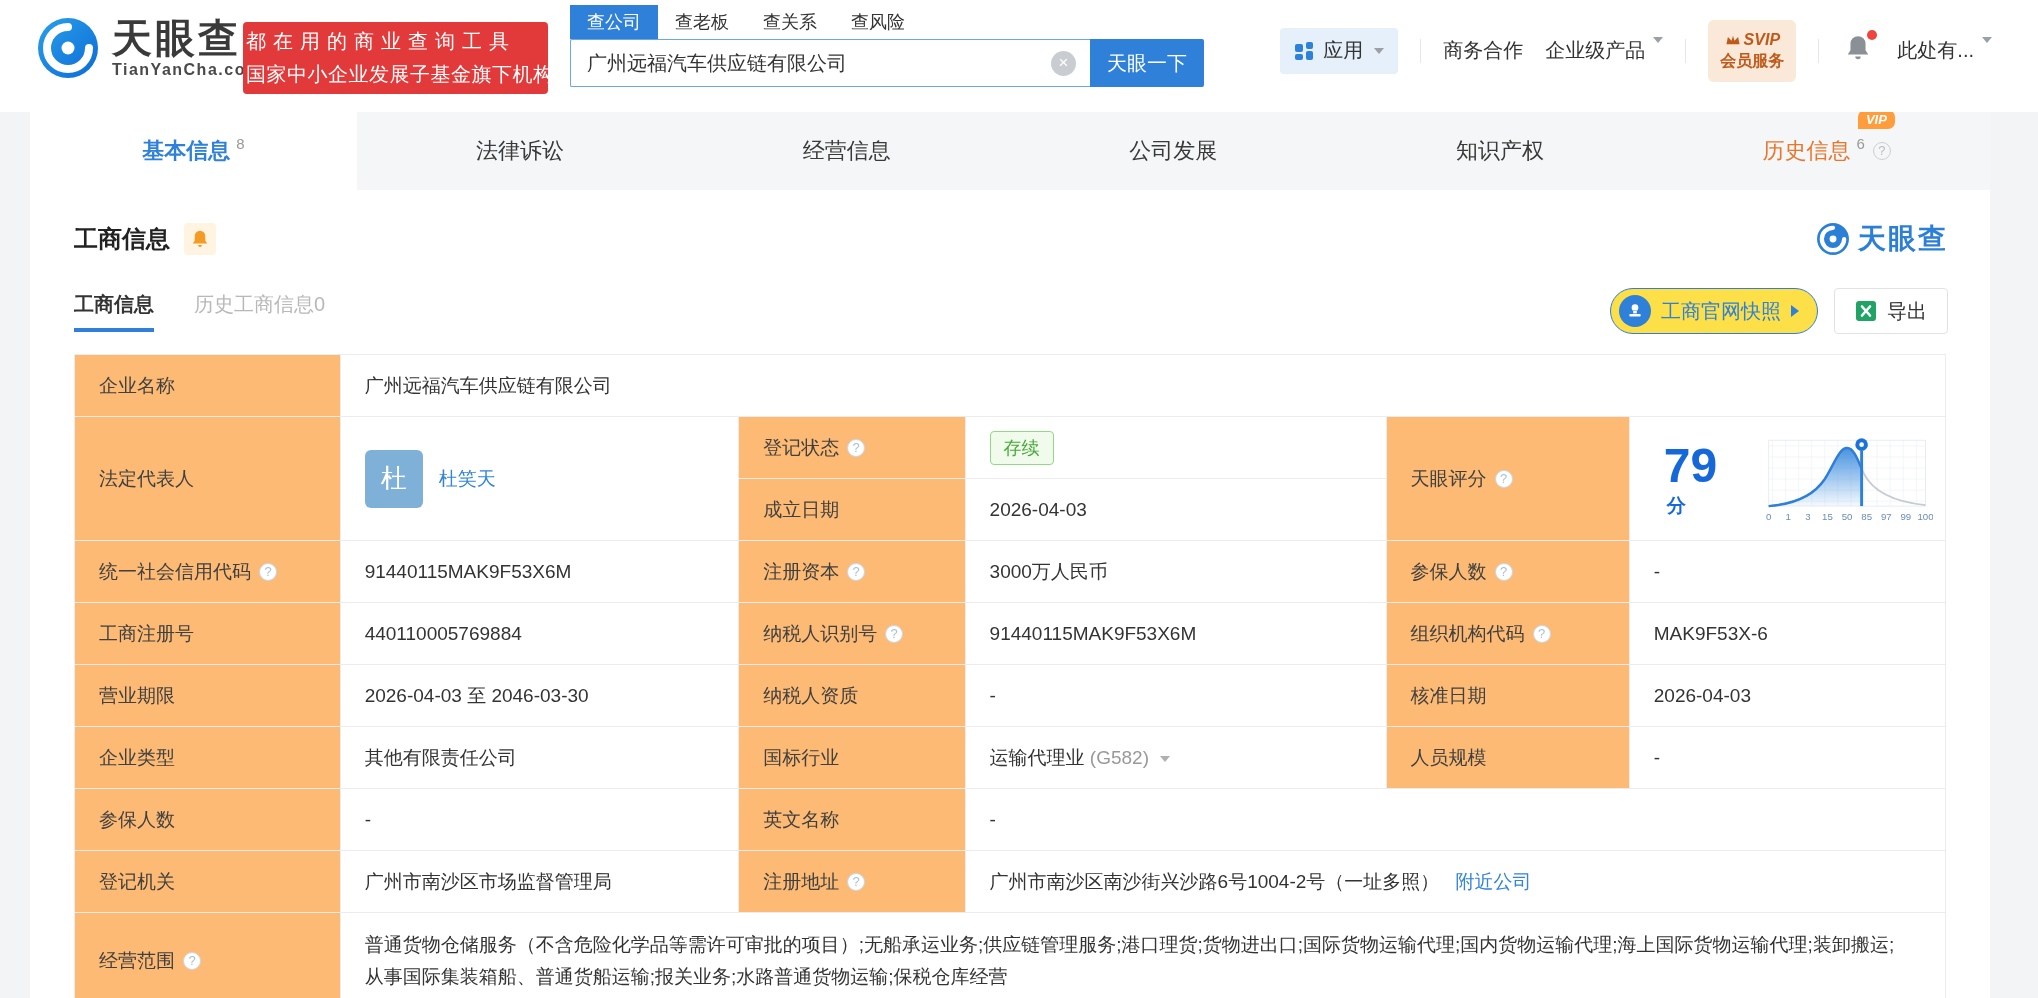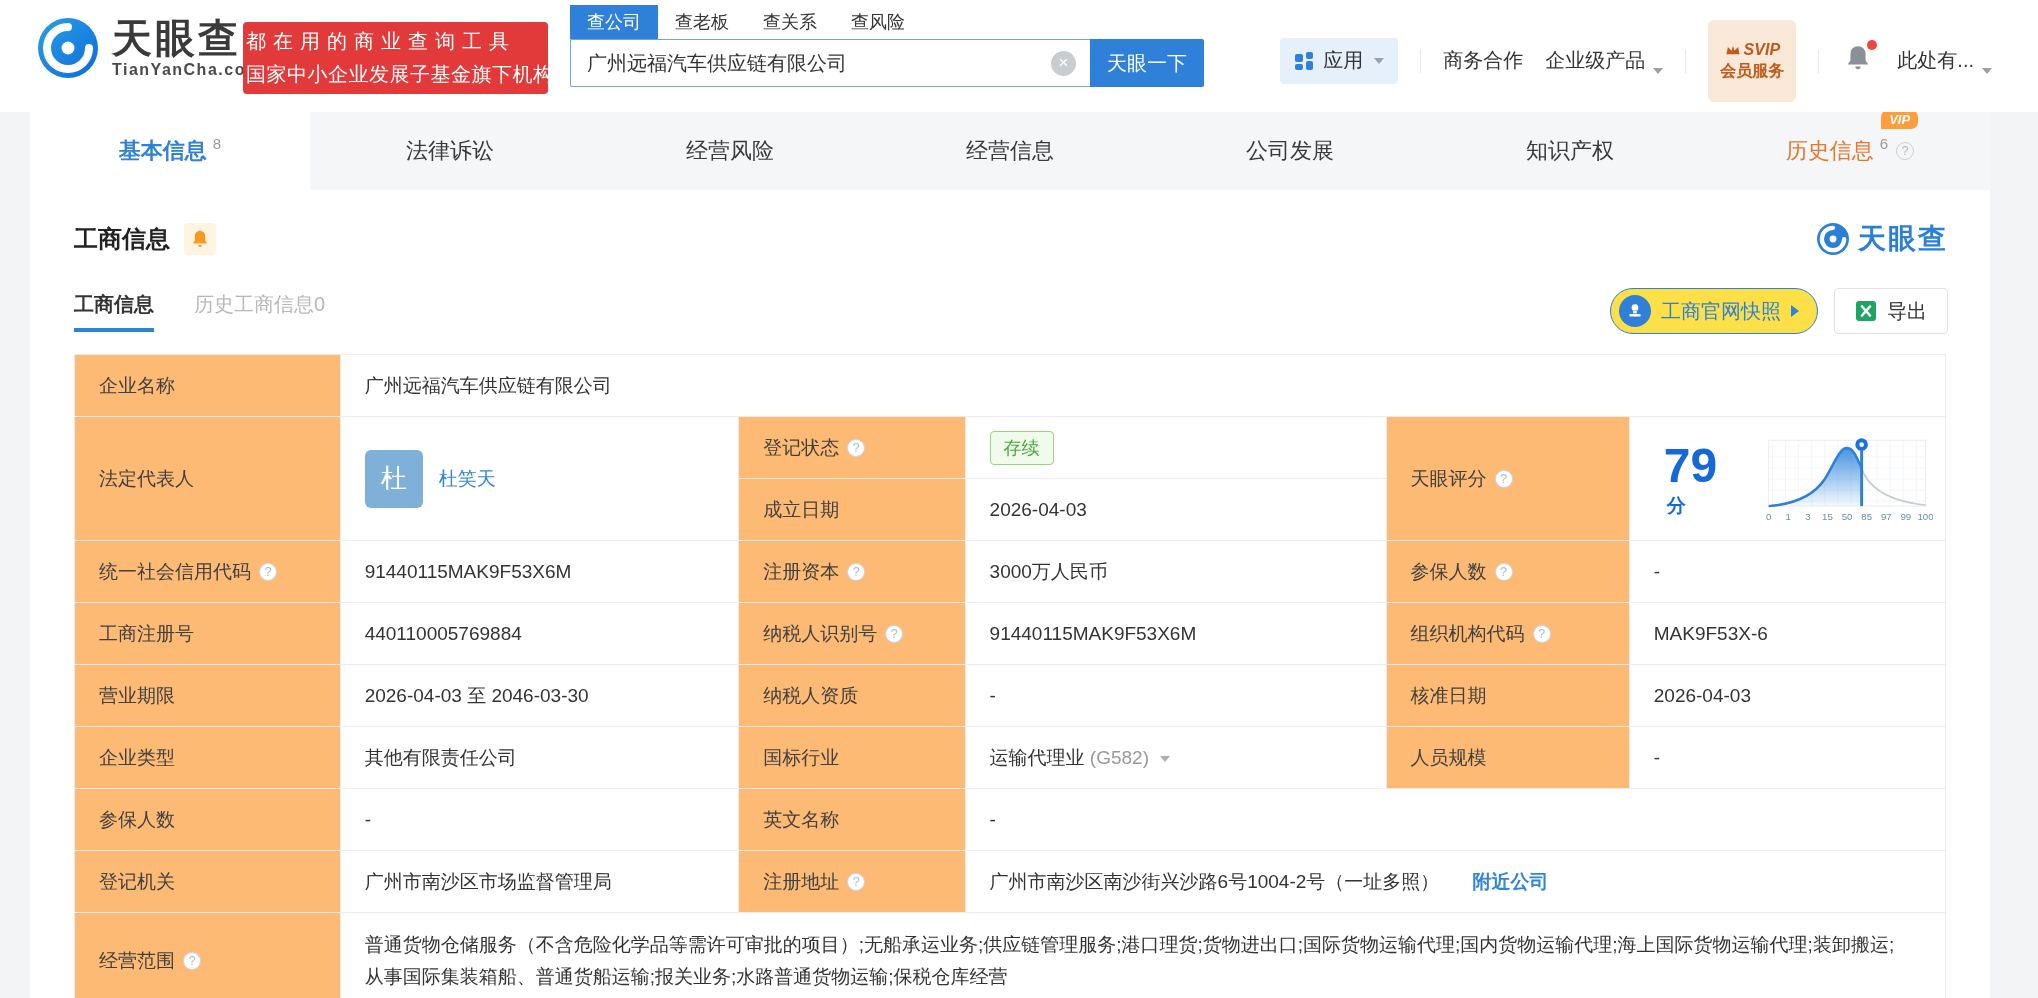--- a/index.html
+++ b/index.html
@@ -29,22 +29,22 @@
                background:#C9CDD2; color:#fff; text-align:center; line-height:24px; font-size:17px; cursor:pointer; }
   .clear-btn::after { content:"×"; }
   .search-btn { width:114px; background:#2E80D8; color:#fff; font-size:20px; border:none;
                 border-radius:0 2px 2px 0; cursor:pointer; }
   .hnav { position:absolute; right:46px; top:20px; display:flex; align-items:center; gap:22px; font-size:20px; }
   .apps-pill { background:#E5F0FB; border-radius:4px; height:46px; padding:0 14px; display:flex;
                align-items:center; gap:9px; cursor:pointer; }
   .caret { width:0; height:0; border-left:5px solid transparent; border-right:5px solid transparent;
            border-top:6px solid #9AA0A6; display:inline-block; margin-left:2px; }
   .sep { width:1px; height:24px; background:#E6E6E6; }
-  .hnav-item { cursor:pointer; display:flex; align-items:flex-end; gap:6px; white-space:nowrap; }
-  .svip { background:#FAE8D9; border-radius:6px; padding:20px 12px; text-align:center; color:#C05A1A;
+  .hnav-item { cursor:pointer; display:flex; align-items:flex-start; gap:6px; white-space:nowrap; }
+  .svip { background:#FAE8D9; border-radius:6px; padding:10px 12px; text-align:center; color:#C05A1A;
           font-weight:bold; font-size:16px; line-height:1.3; cursor:pointer; }
   .svip .row1 { display:flex; align-items:center; justify-content:center; gap:3px; font-style:italic; }
   .bell-wrap { position:relative; cursor:pointer; padding:0 4px; }
   .red-dot { position:absolute; top:-4px; right:-2px; width:10px; height:10px; border-radius:50%; background:#F0453E; }
   
   .spacer { height:16px; background:#fff; }
   .lower { background:#F3F4F6; padding-right:48px; padding-left:30px; height:886px; }
   .card { background:#fff; width:100%; height:100%; overflow:hidden; }
   .main-tabs { height:78px; background:#F5F6F7; display:flex; }
   .main-tab { flex:1; display:flex; align-items:center; justify-content:center; font-size:22px;
@@ -95,21 +95,21 @@
   a.blue, .blue-link { color:#3385D6; text-decoration:none; cursor:pointer; }
   .status-badge { display:inline-block; border:1px solid #94D887; background:#F0FBEC; color:#48A83A;
                   padding:4px 13px; border-radius:4px; font-size:18px; }
   .score-wrap { display:flex; align-items:center; gap:22px; padding-left:10px; }
   .score-value { font-size:48px; font-weight:bold; color:#1668D9; }
   .score-unit { font-size:19px; color:#1668D9; font-weight:bold; margin-left:3px; }
   .muted { color:#999; }
   .caret-sm { width:0; height:0; border-left:5px solid transparent; border-right:5px solid transparent;
               border-top:6px solid #B0B0B0; display:inline-block; margin-left:6px; vertical-align:2px; cursor:pointer; }
   .scope-td { height:96px !important; padding:16px 40px 16px 24px !important; line-height:1.7; vertical-align:middle; }
-  .addr-link { margin-left:28px;font-weight:bold; }
+  .addr-link { margin-left:11px; }
 </style>
 </head>
 <body>
 
 <div class="header">
   <div class="logo-wrap">
     <svg width="64" height="64" viewBox="0 0 64 64">
       <defs>
         <linearGradient id="lg1" x1="0" y1="0" x2="1" y2="1">
           <stop offset="0" stop-color="#2AA0E8"></stop>
@@ -194,23 +194,20 @@
 <div class="lower">
 <div class="card">
 
   <div class="main-tabs">
     <div class="main-tab active">
       <span>基本信息</span>
       <span class="tab-count">8</span>
     </div>
     <div class="main-tab">
       <span>法律诉讼</span>
-    </div>
-    <div class="main-tab">
-      <span>经营风险</span>
     </div>
     <div class="main-tab">
       <span>经营信息</span>
     </div>
     <div class="main-tab">
       <span>公司发展</span>
     </div>
     <div class="main-tab">
       <span>知识产权</span>
     </div>

